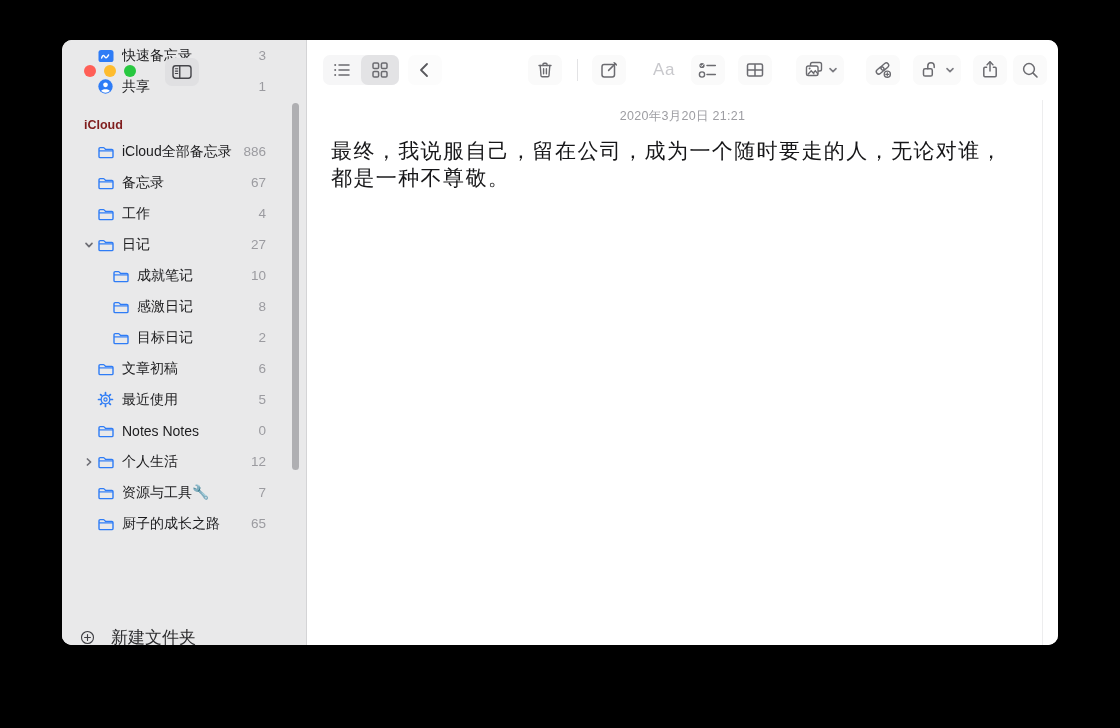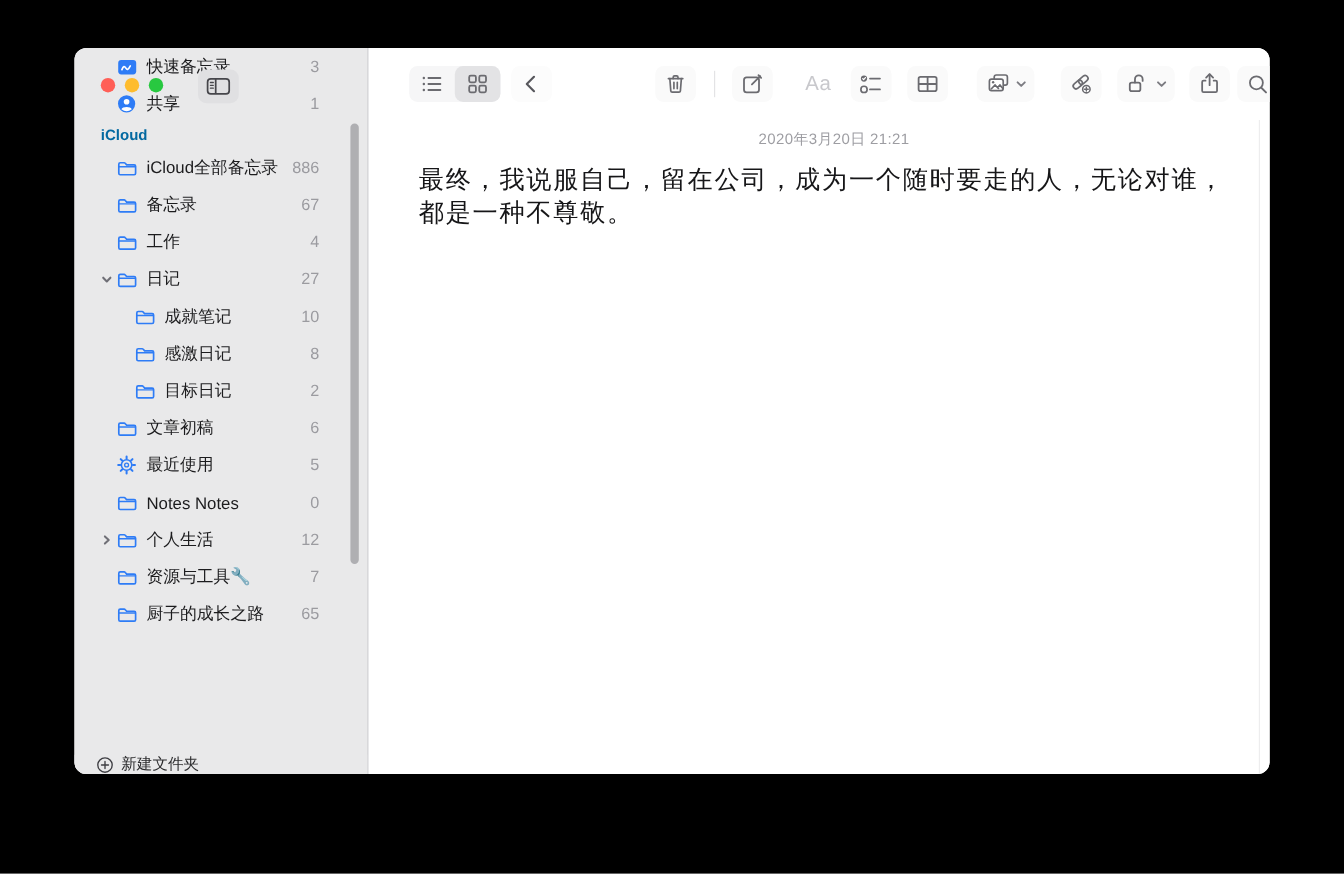--- a/index.html
+++ b/index.html
@@ -33,34 +33,34 @@
     height:31px;display:flex;align-items:center;border-radius:6px;padding:0 2px 0 0;
     font-size:14px;color:#1c1c1e;white-space:nowrap;
   }
   .row .chev{width:13px;display:flex;align-items:center;flex-shrink:0;}
   .row .fic{width:18px;height:17px;margin-right:7px;flex-shrink:0;display:flex;align-items:center;}
   .row .lbl{overflow:hidden;text-overflow:ellipsis;}
   .row .cnt{margin-left:auto;font-size:13.5px;color:#9b9ba0;padding-left:6px;}
   .row.ind{margin-left:15px;}
   .row.sel{background:#dbdbdd;}
   .section-label{
-    margin-top:0;height:22px;line-height:22px;font-size:12.5px;color:#0369a1;
+    margin-top:12px;height:22px;line-height:22px;font-size:12.5px;color:#7f1d1d;
     font-weight:600;padding-left:0px;
   }
   .new-folder-bar{
     position:absolute;left:0;right:0;bottom:0;height:16px;background:#e9e9ea;
-    display:flex;align-items:center;gap:6px;padding-left:18px;z-index:6;
-    font-size:13px;color:#2c2c2e;
+    display:flex;align-items:center;gap:16px;padding-left:18px;z-index:6;
+    font-size:17px;color:#2c2c2e;
   }
   .sb-thumb{
     position:absolute;right:7px;top:63px;width:7px;height:367px;border-radius:4px;
     background:#a5a5a8;opacity:.85;z-index:5;
   }
   
-  .content{flex:1;position:relative;background:#fff;margin-left:18px;}
+  .content{flex:1;position:relative;background:#fff;}
   .toolbar{height:60px;display:flex;align-items:center;padding-left:16px;}
   .tbtn{
     width:34px;height:30px;border-radius:7px;background:#fafafa;
     display:flex;align-items:center;justify-content:center;flex-shrink:0;
   }
   .tbtn.wide{width:48px;gap:3px;}
   .seg{
     display:flex;width:76px;height:30px;border-radius:7px;background:#f6f6f7;flex-shrink:0;
   }
   .seg .half{flex:1;display:flex;align-items:center;justify-content:center;border-radius:7px;}

